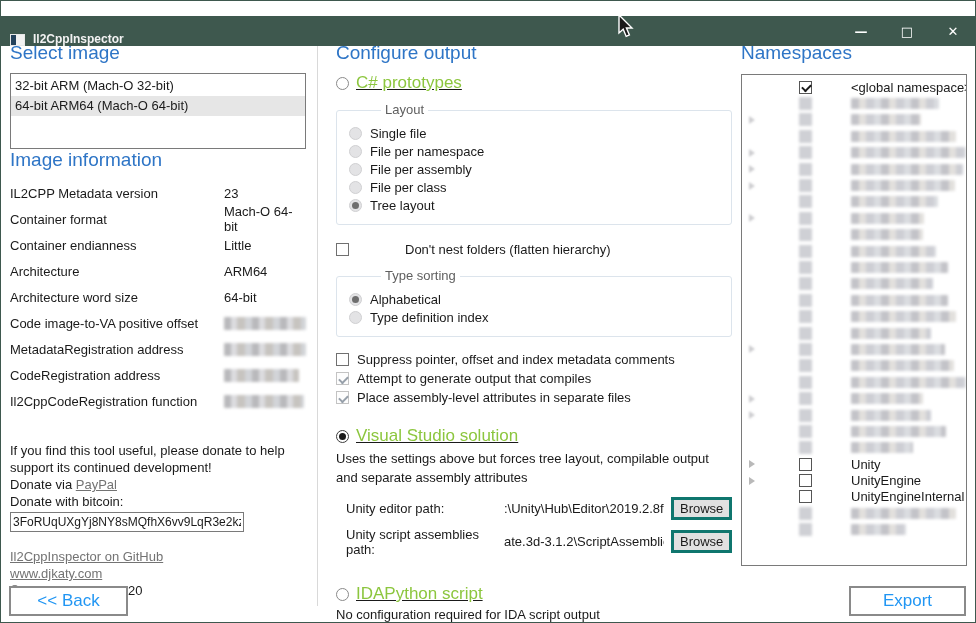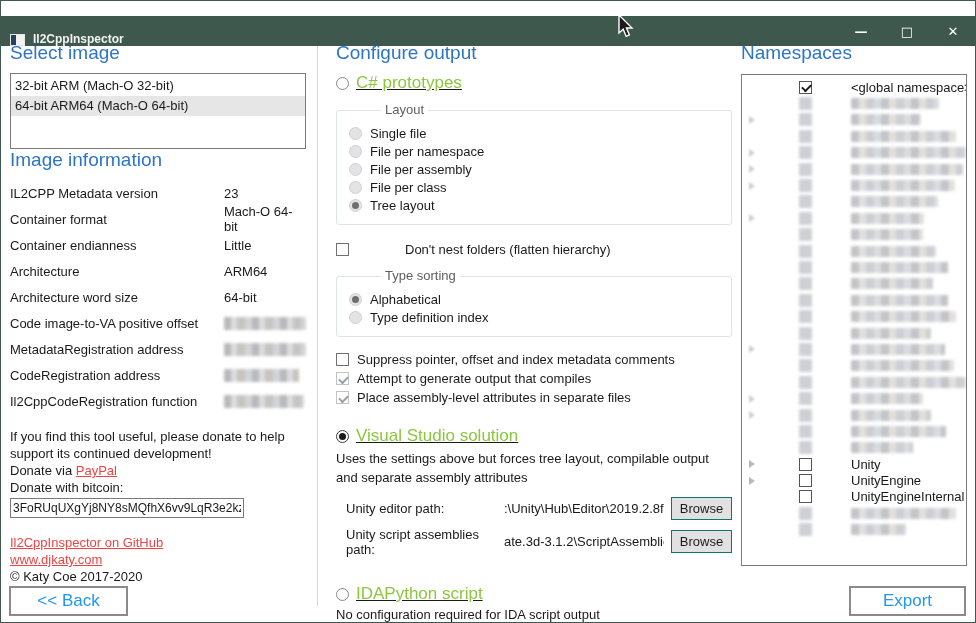--- a/index.html
+++ b/index.html
@@ -29,23 +29,23 @@
   .list-item { height:20px; line-height:20px; padding-left:4px; white-space:nowrap; }
   .list-item.selected { background:#e6e6e6; }
 
   .left-col .sub-title { }
   .info-rows { margin-top:9px; }
   .info-row { display:flex; align-items:center; height:26px; }
   .info-label { width:214px; flex:none; }
   .redacted-bar { display:inline-block; height:13px; border-radius:1px;
     background:repeating-linear-gradient(90deg,#b9b9bc 0 7px,#dcdcdf 7px 13px,#c7c4c0 13px 21px,#d2d4d8 21px 28px);
     filter:blur(1.6px); }
-  .donate-block { margin-top:14px; line-height:17px; }
+  .donate-block { margin-top:28px; line-height:17px; }
   .donate-line1 { width:300px; }
-  a.link { color:#ef4444; text-decoration:underline; cursor:pointer;text-align:center; }
+  a.link { color:#737373; text-decoration:underline; cursor:pointer;text-align:center; }
   .bitcoin-input { display:block; width:234px; height:20px; margin-top:2px; border:1px solid #7a7a7a;
     font-family:"Liberation Sans","DejaVu Sans",sans-serif; font-size:12px; padding:0 2px; color:#1a1a1a; }
   .links-block { margin-top:16px; line-height:17px; }
   .links-block a { display:inline-block; }
   .copyright { color:#1a1a1a; }
 
   .big-btn { position:absolute; height:30px; background:#fff; border:2px solid #8a8a8a;
     color:#2196F3; font-size:17px; display:flex; align-items:center; justify-content:center; cursor:pointer; }
   .back-btn { left:8px; top:556px; width:119px; }
   .export-btn { left:848px; top:556px; width:117px; }
@@ -76,21 +76,21 @@
   .checkbox.disabled.checked::after { border-color:#97a0aa; }
   .check-row .chk-label { margin-left:8px; }
   .flatten-row { margin-top:15px;gap:48px; }
   .extra-checks { margin-top:13px; }
 
   .vs-row { margin-top:19px; }
   .vs-desc { margin-top:3px; line-height:19px; width:396px; }
   .path-row { display:flex; align-items:center; margin-top:10px; padding-left:10px; height:23px; }
   .path-label { width:158px; flex:none; }
   .path-value { width:160px; flex:none; text-align:right; white-space:nowrap; overflow:hidden; margin-right:7px; }
-  .browse-btn { width:63px; height:23px; background:#e1e1e1; border:1px solid #0f766e; font-size:13px;
+  .browse-btn { width:63px; height:23px; background:#e1e1e1; border:3px solid #0f766e; font-size:13px;
     font-family:"Liberation Sans","DejaVu Sans",sans-serif; color:#1a1a1a; cursor:pointer; }
   .ida-row { margin-top:31px; }
   .ida-desc { margin-top:3px; }
 
   
   .right-col { position:absolute; left:740px; top:12px; width:226px; }
   .ns-listbox { width:226px; height:492px; margin-top:10px; padding-top:4px; overflow:hidden; }
   .ns-row { display:flex; align-items:center; height:16.4px; padding-left:7px;gap:32px; }
   .exp-slot { width:18px; flex:none; display:flex; align-items:center; }
   .expander-tri { width:0; height:0; border-left:6px solid #b9b9b9; border-top:4.5px solid transparent; border-bottom:4.5px solid transparent; }

